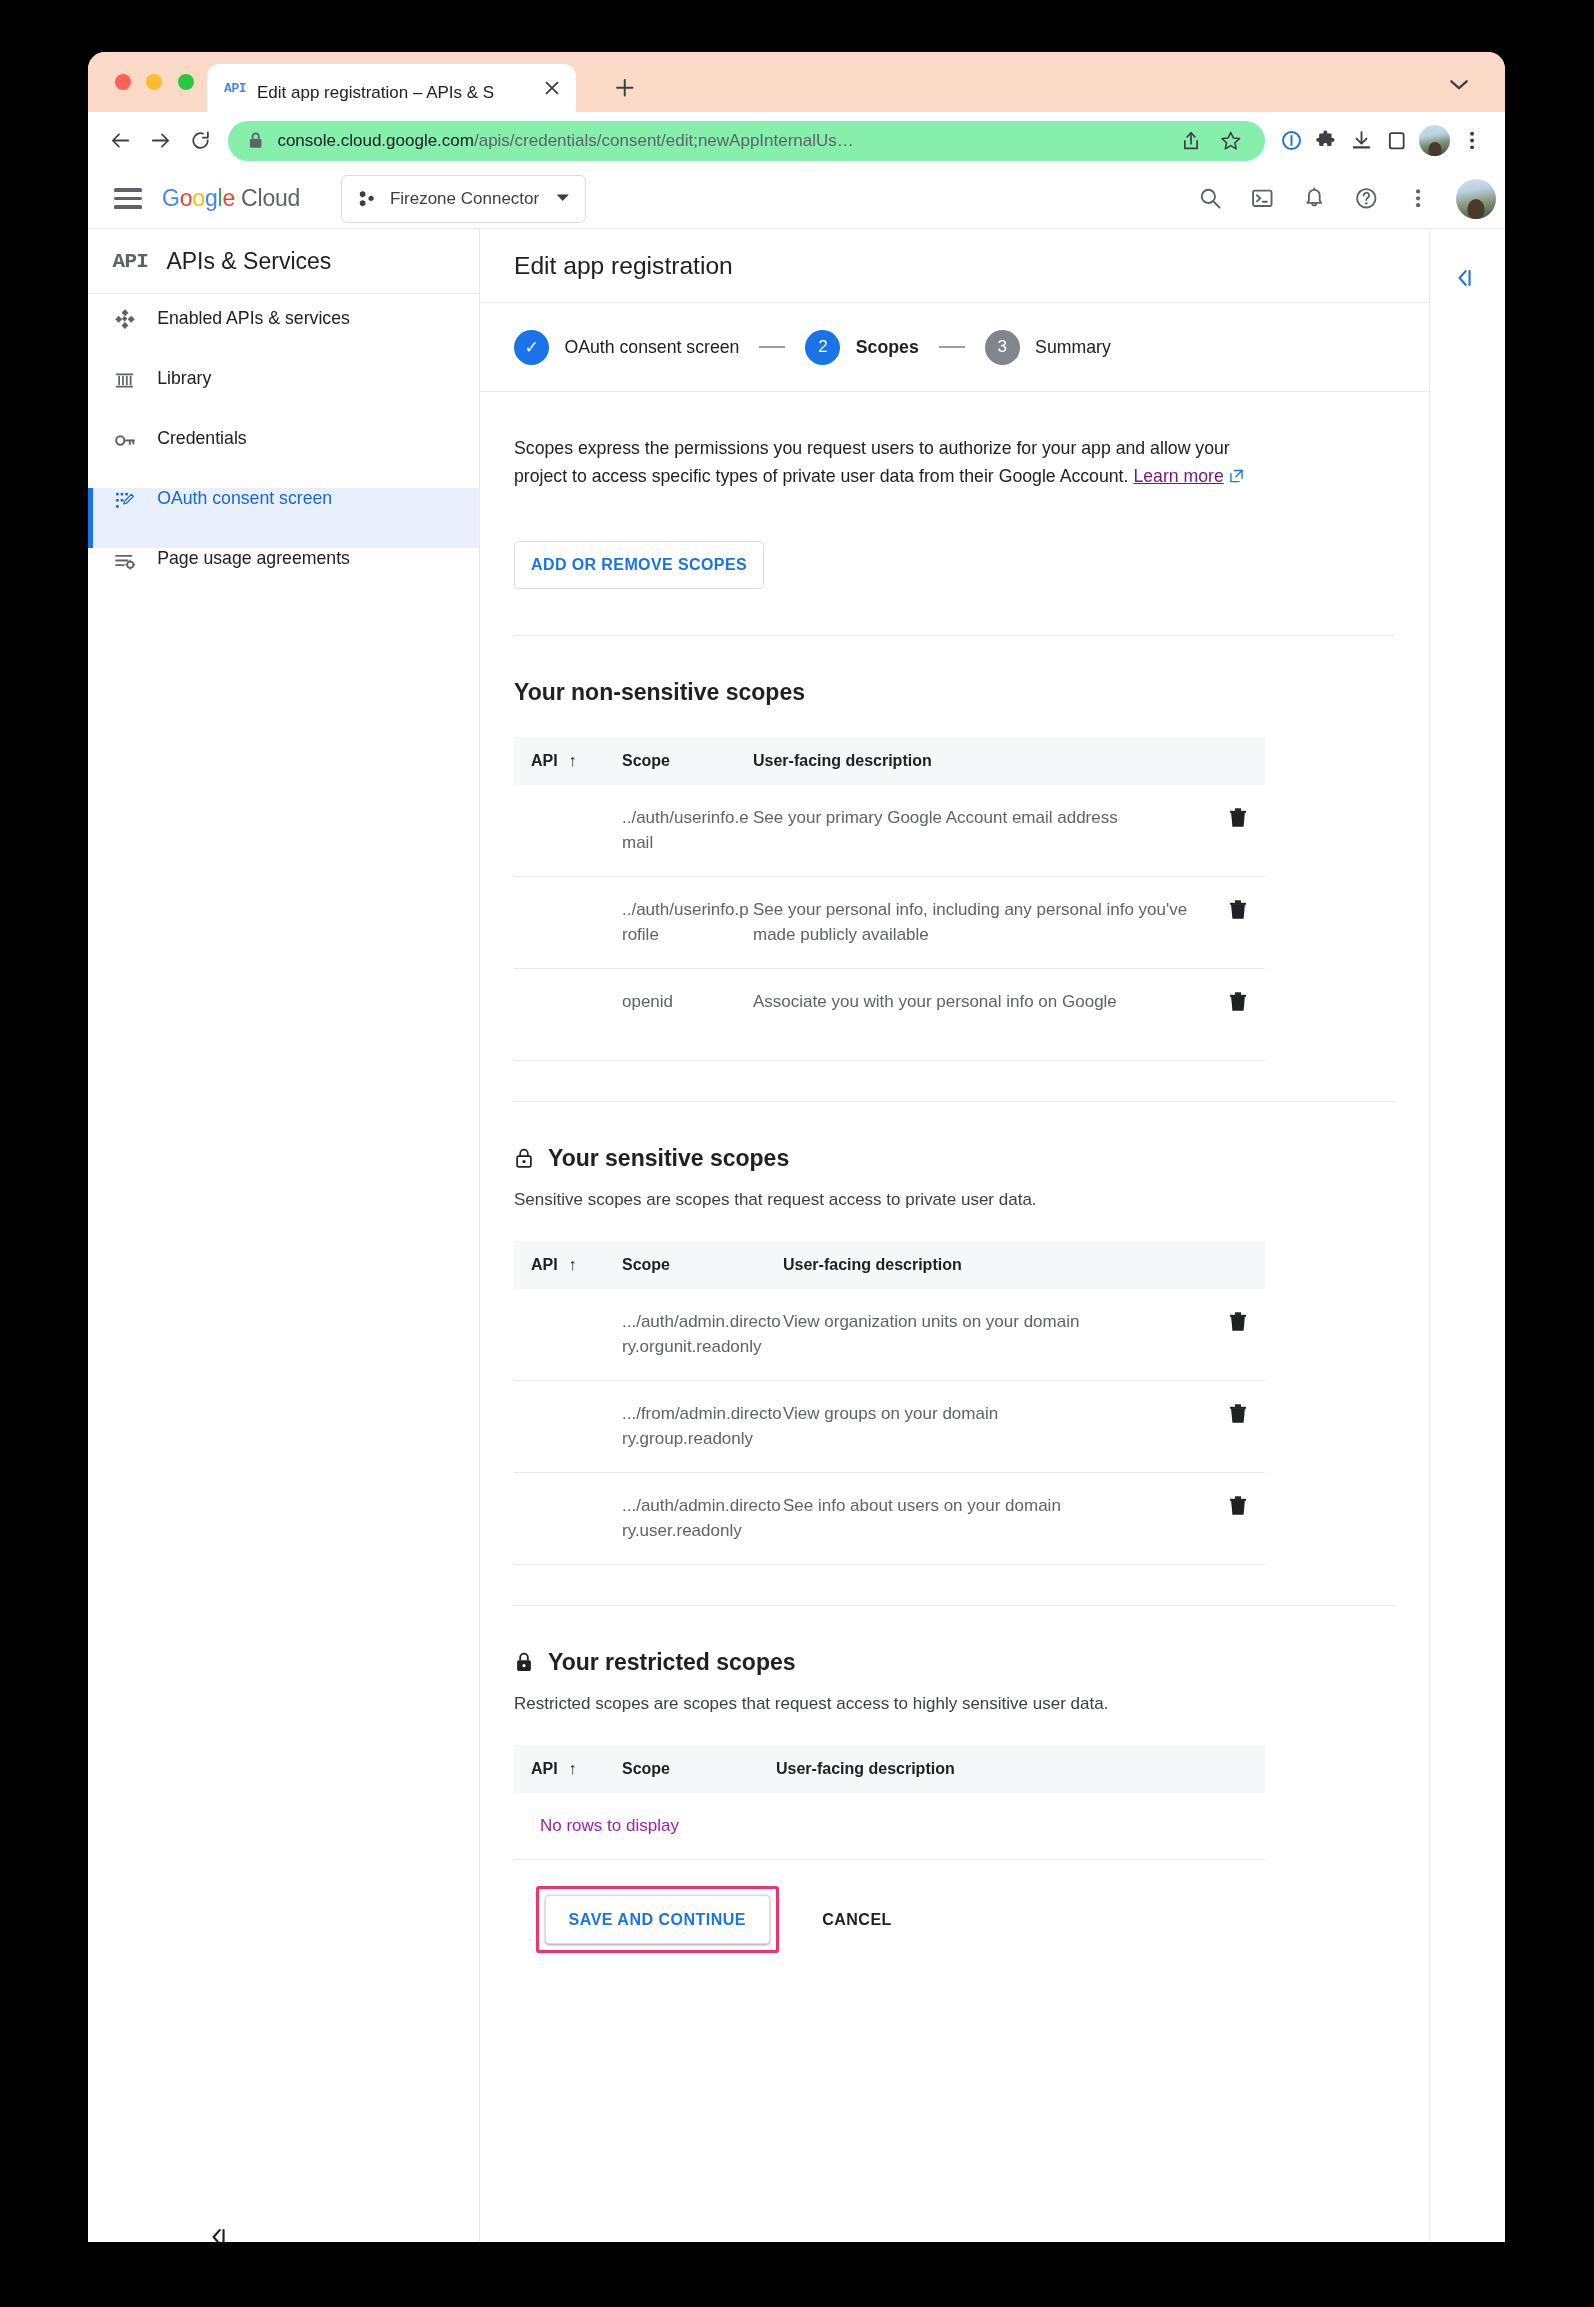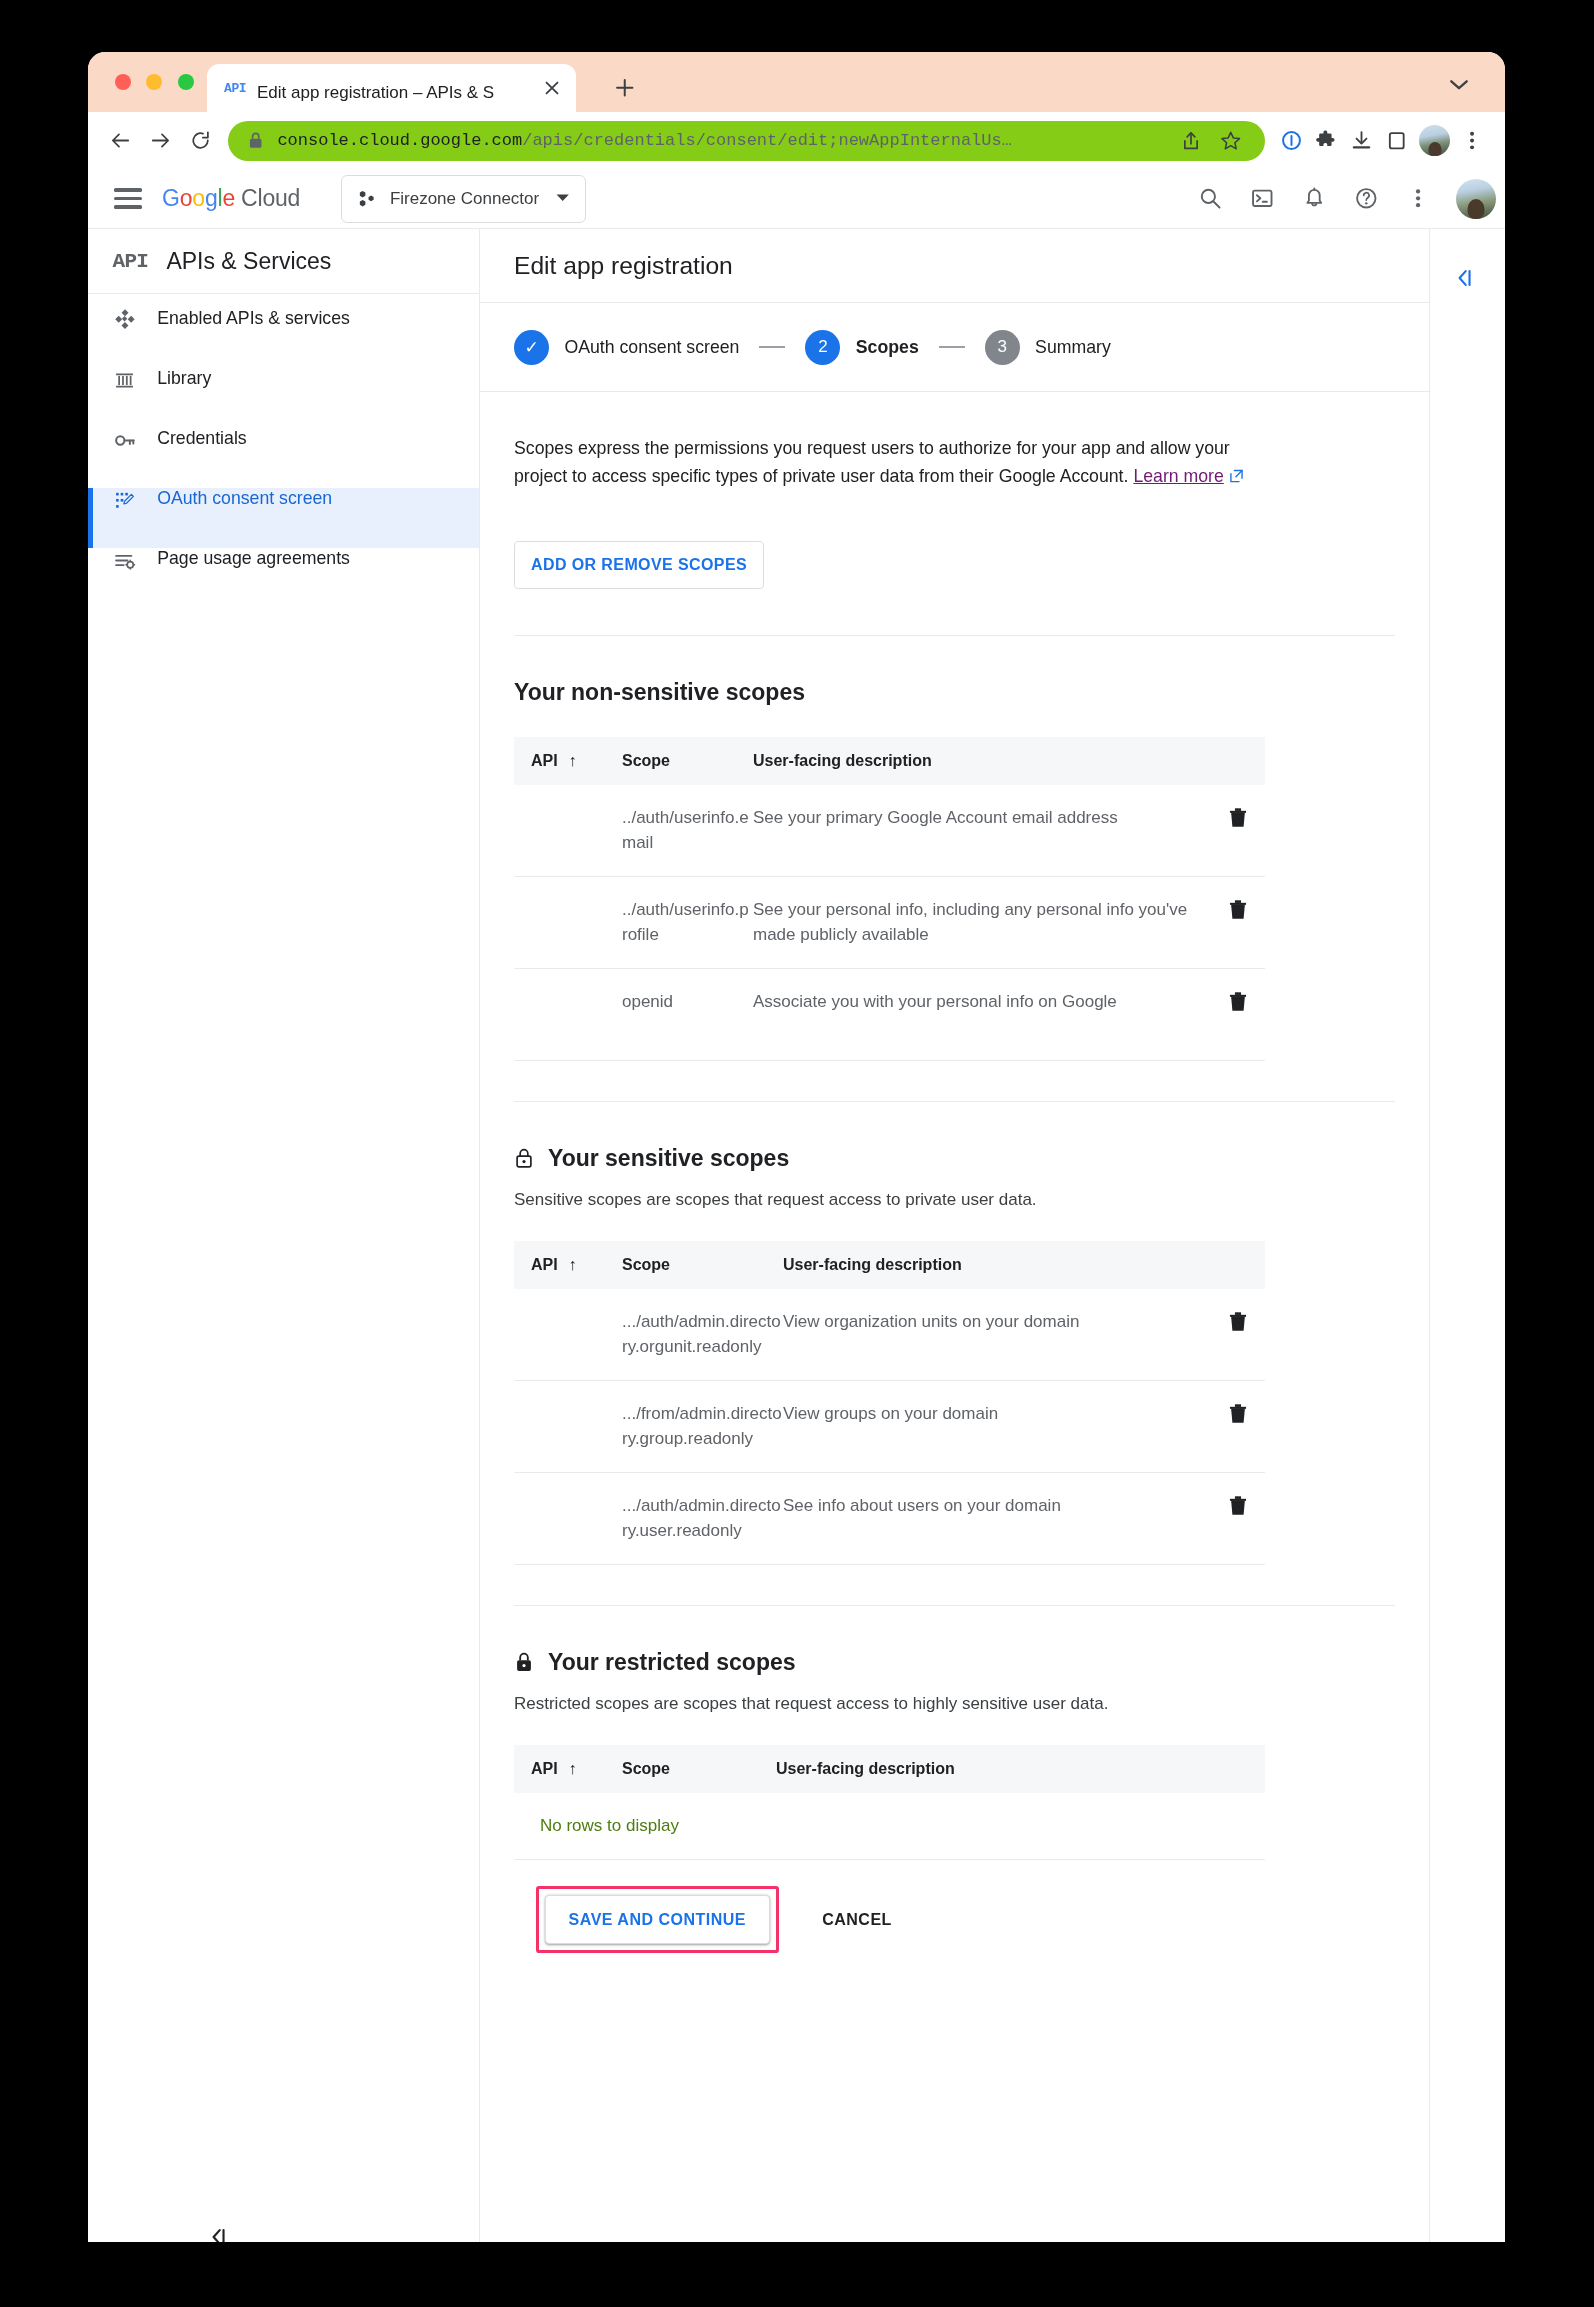--- a/index.html
+++ b/index.html
@@ -86,27 +86,26 @@
     padding: 0 15.4px 0 12.3px;
   }
   .navbtn {
     width: 40px; height: 40px; flex: 0 0 auto;
     display: flex; align-items: center; justify-content: center;
     color: #3c4043;
   }
   .omnibox {
     flex: 1 1 auto;
     height: 40px;
-    background: #84cc16;
+    background: #86efac;
     border-radius: 20px;
     display: flex; align-items: center;
     padding: 0 18.4px 0 20px;
     margin: 0 9.2px 0 7.7px;
     min-width: 0;
-    font-family: Liberation Mono, monospace;
   }
   .lock { flex: 0 0 auto; margin-right: 14px; display:flex; }
   .urltext {
     flex: 1 1 auto; min-width: 0;
     font-size: 17px; color: #202124;
     white-space: nowrap; overflow: hidden;
   }
   .urltext .dim { color: #5f6368; }
   .omni-icon {
     flex: 0 0 auto; width: 32px; height: 32px;
@@ -352,21 +351,21 @@
   .cellv {
     font-size: 17px; line-height: 1.5;
     color: #5f6368;
     word-break: break-word;
   }
   .tbl.sens .c-scope { width: 161px; }
   .tbl.sens .tbl-head .c-scope { width: 161px; }
   .tbl.restricted .c-scope { width: 154px; }
   .norows {
     padding: 23px 17px 23px 26px;
-    font-size: 17px; color: #4d7c0f;
+    font-size: 17px; color: #a21caf;
     border-bottom: 0.8px solid #e8eaed;
   }
 
   .section-tail-divider { height: 0.8px; background:#e8eaed; margin-top: 40px; }
 
   
   .actions {
     display: flex; align-items: center;
     padding: 26px 0 0 21.5px;
     gap: 6.1px;

